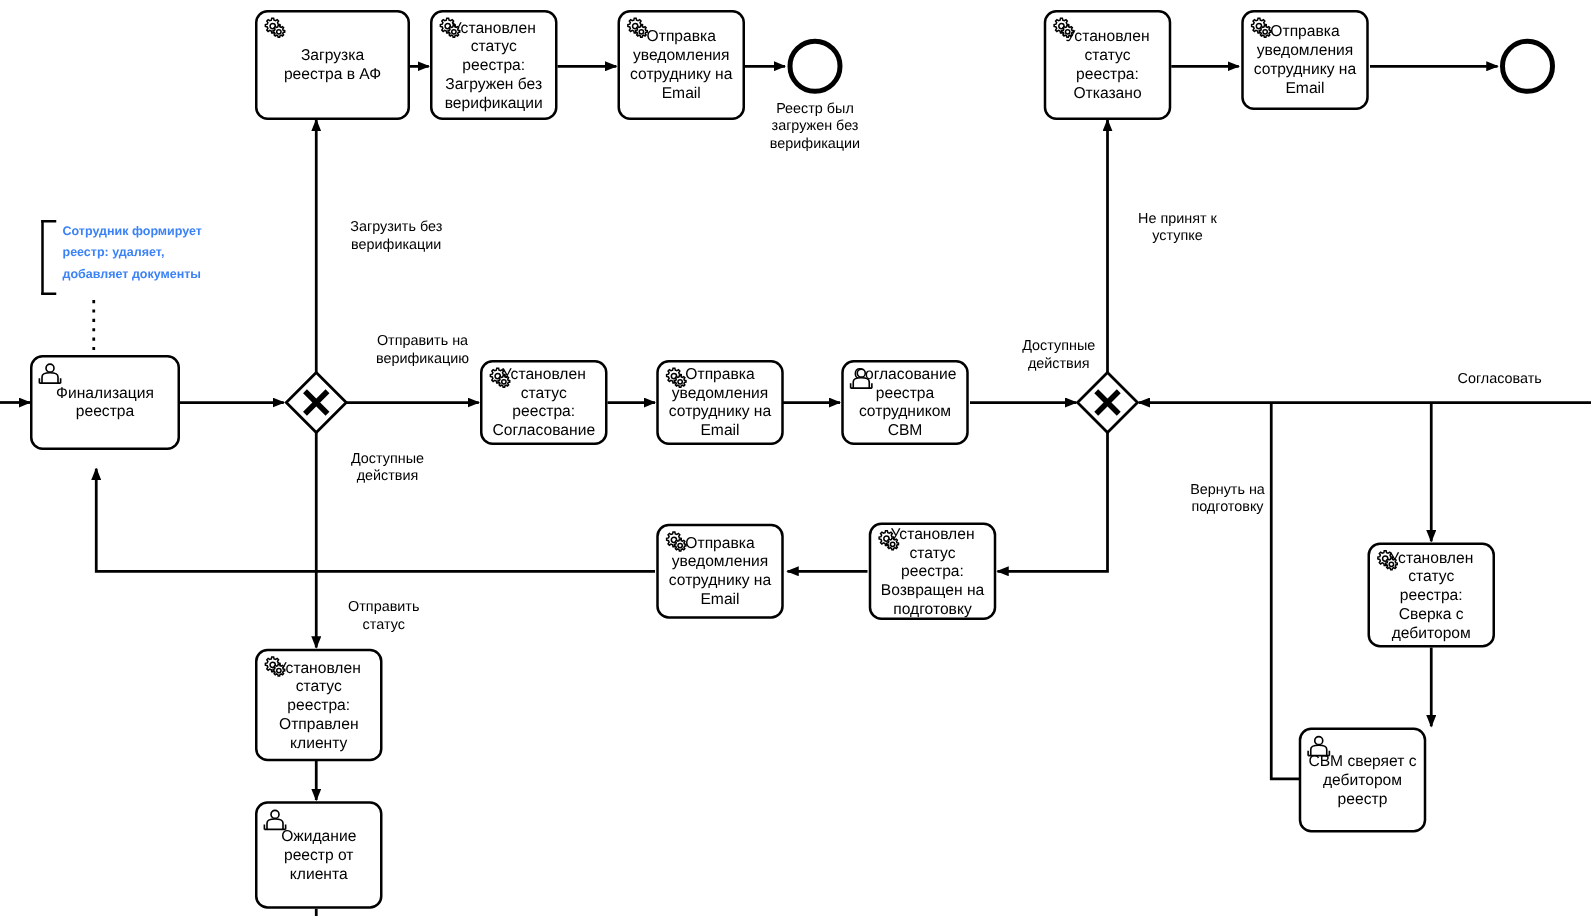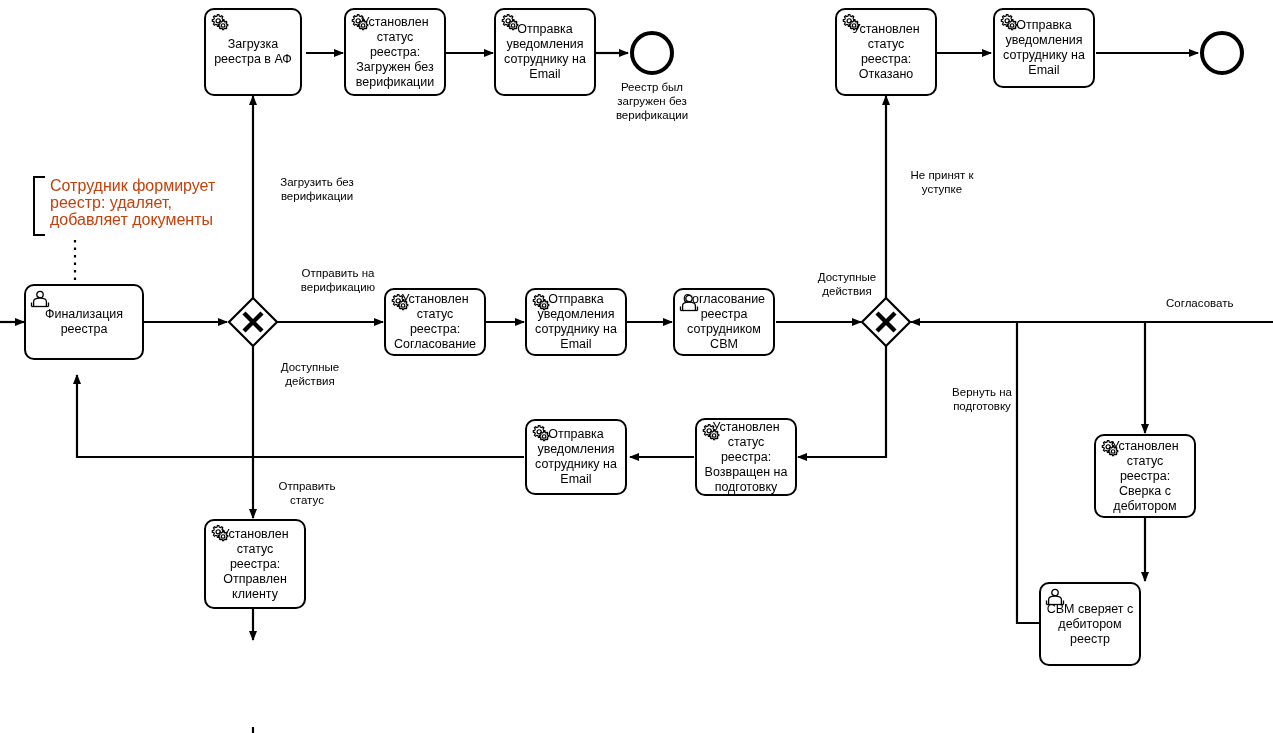--- a/index.html
+++ b/index.html
@@ -77,26 +77,27 @@
   .event-label {
     position: absolute;
     font-size: 11.5px;
     line-height: 14px;
     color: #000000;
     text-align: center;
     white-space: pre-line;
   }
   .annotation {
     position: absolute;
-    font-size: 16px;
+    font-size: 10px;
     line-height: 17px;
-    color: #c2410c;
+    color: #3b82f6;
     white-space: pre-line;
     padding-left: 8px;
     box-sizing: border-box;
+    font-weight: bold;
   }
   .annotation-bracket {
     position: absolute;
     border-left: 2px solid #000000;
     border-top: 2px solid #000000;
     border-bottom: 2px solid #000000;
     box-sizing: border-box;
   }
 </style>
 </head>
@@ -171,21 +172,21 @@
     <svg class="task-icon" viewBox="0 0 20 20">
       <circle cx="10" cy="5.5" r="3.2" fill="#fff" stroke="#000" stroke-width="1.3"></circle>
       <path d="M3.6,17.5 L3.6,12.5 C3.6,10.2 6.4,9.2 10,9.2 C13.6,9.2 16.4,10.2 16.4,12.5 L16.4,17.5" fill="#fff" stroke="#000" stroke-width="1.3"></path>
       <path d="M1.5,17.5 L18.5,17.5" stroke="#000" stroke-width="1.3"></path>
       <path d="M1.5,13.5 L1.5,17.5 M18.5,13.5 L18.5,17.5" stroke="#000" stroke-width="1.3"></path>
     </svg>
     <span class="label">Финализация
 реестра</span>
   </div>
 
-  <div class="node" style="left:204px; top:8px; width:98px; height:88px;">
+  <div class="node" style="left:204px; top:8px; width:124px; height:88px;">
     <svg class="task-icon" viewBox="0 0 20 20">
       <g fill="#fff" stroke="#000" stroke-width="1.2">
         <path d="M7.4,1.6 l1.5,0 l0.35,1.5 l1.25,0.5 l1.3,-0.85 l1.05,1.05 l-0.85,1.3 l0.5,1.25 l1.5,0.35 l0,1.5 l-1.5,0.35 l-0.5,1.25 l0.85,1.3 l-1.05,1.05 l-1.3,-0.85 l-1.25,0.5 l-0.35,1.5 l-1.5,0 l-0.35,-1.5 l-1.25,-0.5 l-1.3,0.85 l-1.05,-1.05 l0.85,-1.3 l-0.5,-1.25 l-1.5,-0.35 l0,-1.5 l1.5,-0.35 l0.5,-1.25 l-0.85,-1.3 l1.05,-1.05 l1.3,0.85 l1.25,-0.5 z"></path>
         <circle cx="8.15" cy="7.85" r="2.1"></circle>
       </g>
       <g fill="#fff" stroke="#000" stroke-width="1.2">
         <path d="M12.5,7.4 l1.2,0 l0.28,1.2 l1.0,0.4 l1.04,-0.68 l0.84,0.84 l-0.68,1.04 l0.4,1.0 l1.2,0.28 l0,1.2 l-1.2,0.28 l-0.4,1.0 l0.68,1.04 l-0.84,0.84 l-1.04,-0.68 l-1.0,0.4 l-0.28,1.2 l-1.2,0 l-0.28,-1.2 l-1.0,-0.4 l-1.04,0.68 l-0.84,-0.84 l0.68,-1.04 l-0.4,-1.0 l-1.2,-0.28 l0,-1.2 l1.2,-0.28 l0.4,-1.0 l-0.68,-1.04 l0.84,-0.84 l1.04,0.68 l1.0,-0.4 z"></path>
         <circle cx="13.1" cy="12.48" r="1.75"></circle>
       </g>
     </svg>
@@ -353,20 +354,31 @@
         <circle cx="13.1" cy="12.48" r="1.75"></circle>
       </g>
     </svg>
     <span class="label">Установлен
 статус
 реестра:
 Отправлен
 клиенту</span>
   </div>
 
+  <div class="node" style="left:204px; top:641px; width:102px; height:86px;">
+    <svg class="task-icon" viewBox="0 0 20 20">
+      <circle cx="10" cy="5.5" r="3.2" fill="#fff" stroke="#000" stroke-width="1.3"></circle>
+      <path d="M3.6,17.5 L3.6,12.5 C3.6,10.2 6.4,9.2 10,9.2 C13.6,9.2 16.4,10.2 16.4,12.5 L16.4,17.5" fill="#fff" stroke="#000" stroke-width="1.3"></path>
+      <path d="M1.5,17.5 L18.5,17.5" stroke="#000" stroke-width="1.3"></path>
+      <path d="M1.5,13.5 L1.5,17.5 M18.5,13.5 L18.5,17.5" stroke="#000" stroke-width="1.3"></path>
+    </svg>
+    <span class="label">Ожидание
+реестр от
+клиента</span>
+  </div>
 
   <div class="node" style="left:1094px; top:434px; width:102px; height:84px;">
     <svg class="task-icon" viewBox="0 0 20 20">
       <g fill="#fff" stroke="#000" stroke-width="1.2">
         <path d="M7.4,1.6 l1.5,0 l0.35,1.5 l1.25,0.5 l1.3,-0.85 l1.05,1.05 l-0.85,1.3 l0.5,1.25 l1.5,0.35 l0,1.5 l-1.5,0.35 l-0.5,1.25 l0.85,1.3 l-1.05,1.05 l-1.3,-0.85 l-1.25,0.5 l-0.35,1.5 l-1.5,0 l-0.35,-1.5 l-1.25,-0.5 l-1.3,0.85 l-1.05,-1.05 l0.85,-1.3 l-0.5,-1.25 l-1.5,-0.35 l0,-1.5 l1.5,-0.35 l0.5,-1.25 l-0.85,-1.3 l1.05,-1.05 l1.3,0.85 l1.25,-0.5 z"></path>
         <circle cx="8.15" cy="7.85" r="2.1"></circle>
       </g>
       <g fill="#fff" stroke="#000" stroke-width="1.2">
         <path d="M12.5,7.4 l1.2,0 l0.28,1.2 l1.0,0.4 l1.04,-0.68 l0.84,0.84 l-0.68,1.04 l0.4,1.0 l1.2,0.28 l0,1.2 l-1.2,0.28 l-0.4,1.0 l0.68,1.04 l-0.84,0.84 l-1.04,-0.68 l-1.0,0.4 l-0.28,1.2 l-1.2,0 l-0.28,-1.2 l-1.0,-0.4 l-1.04,0.68 l-0.84,-0.84 l0.68,-1.04 l-0.4,-1.0 l-1.2,-0.28 l0,-1.2 l1.2,-0.28 l0.4,-1.0 l-0.68,-1.04 l0.84,-0.84 l1.04,0.68 l1.0,-0.4 z"></path>
         <circle cx="13.1" cy="12.48" r="1.75"></circle>

